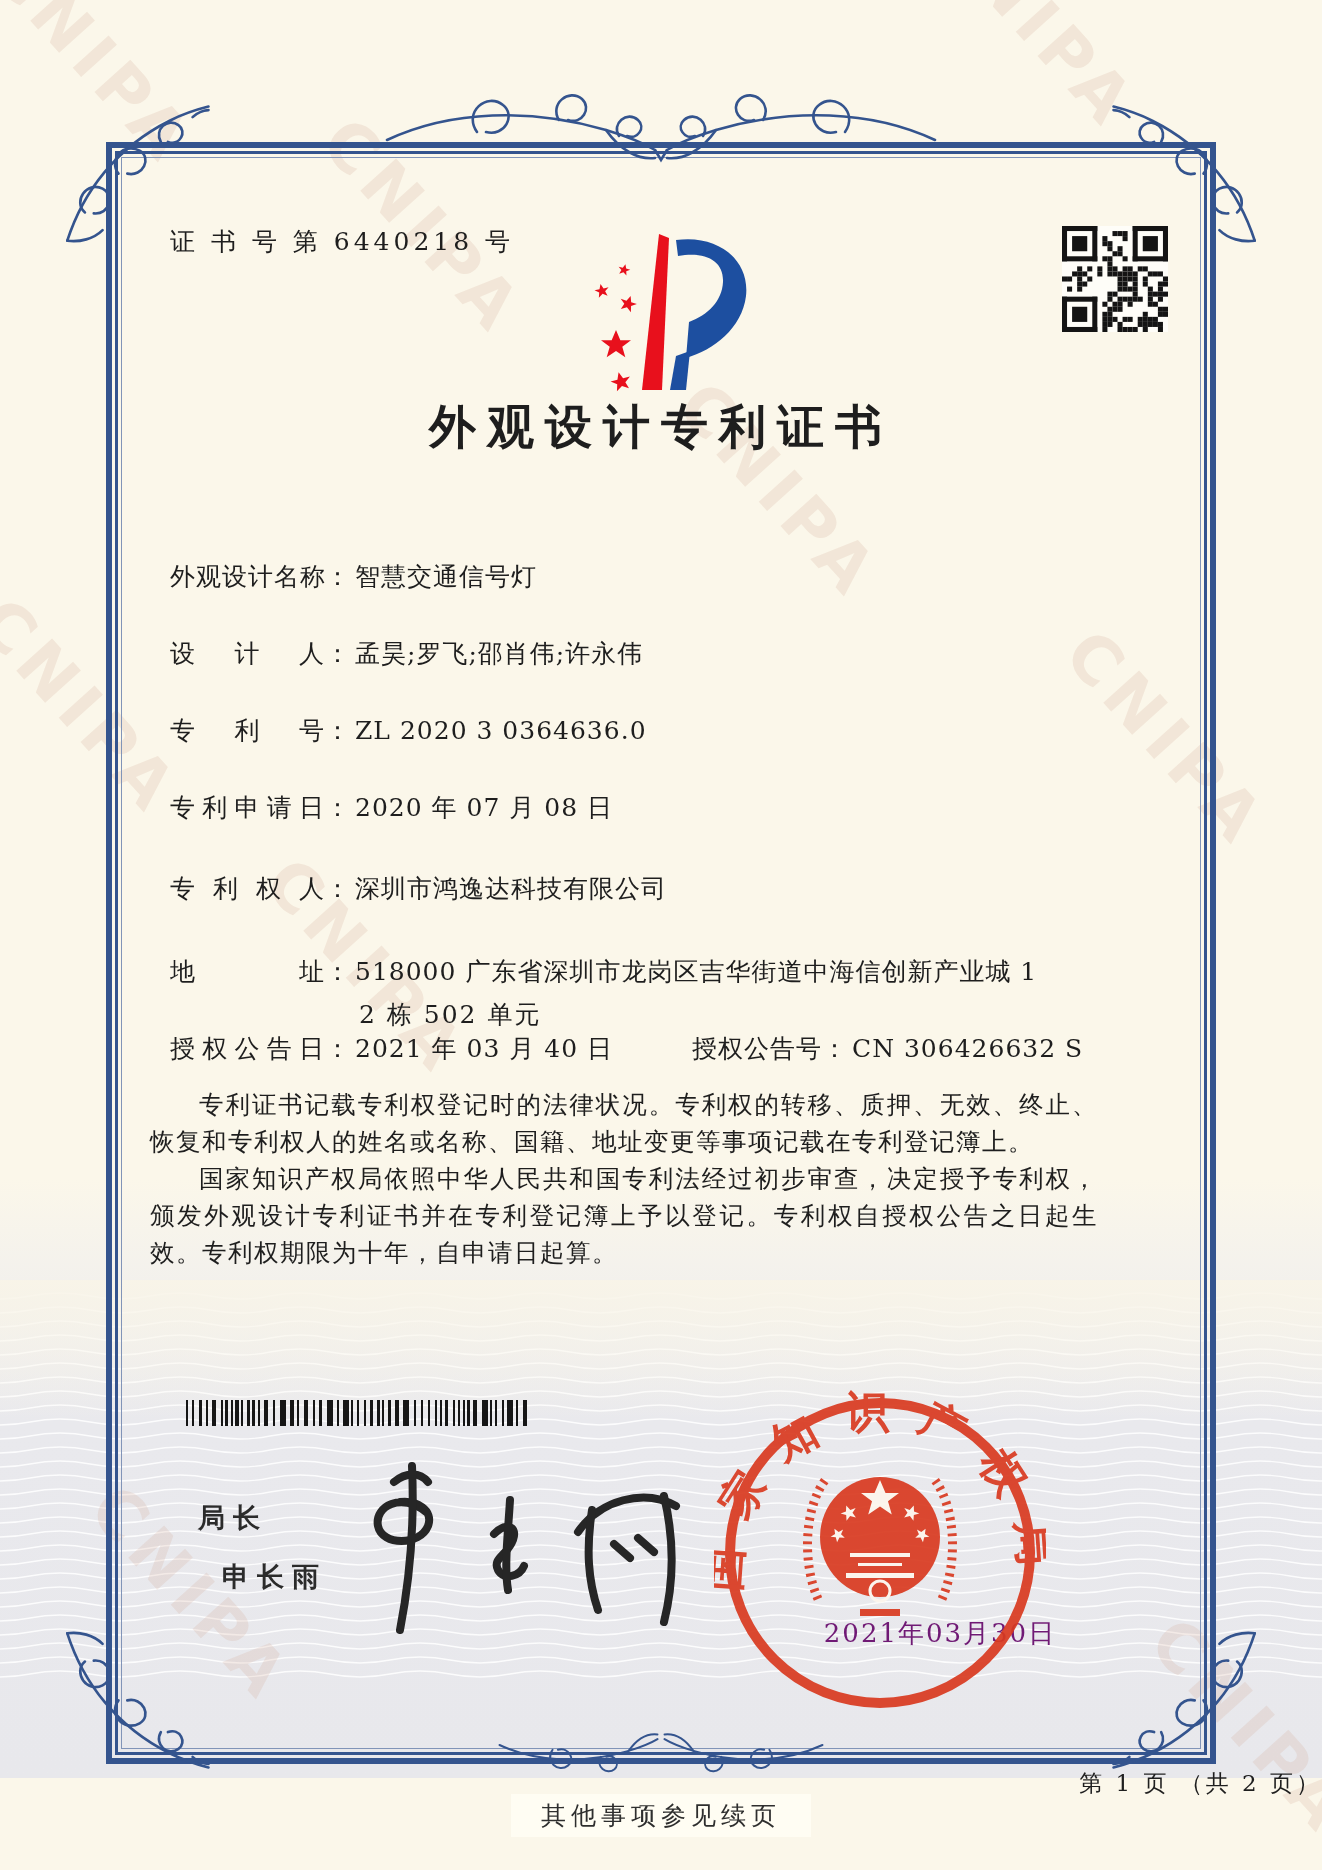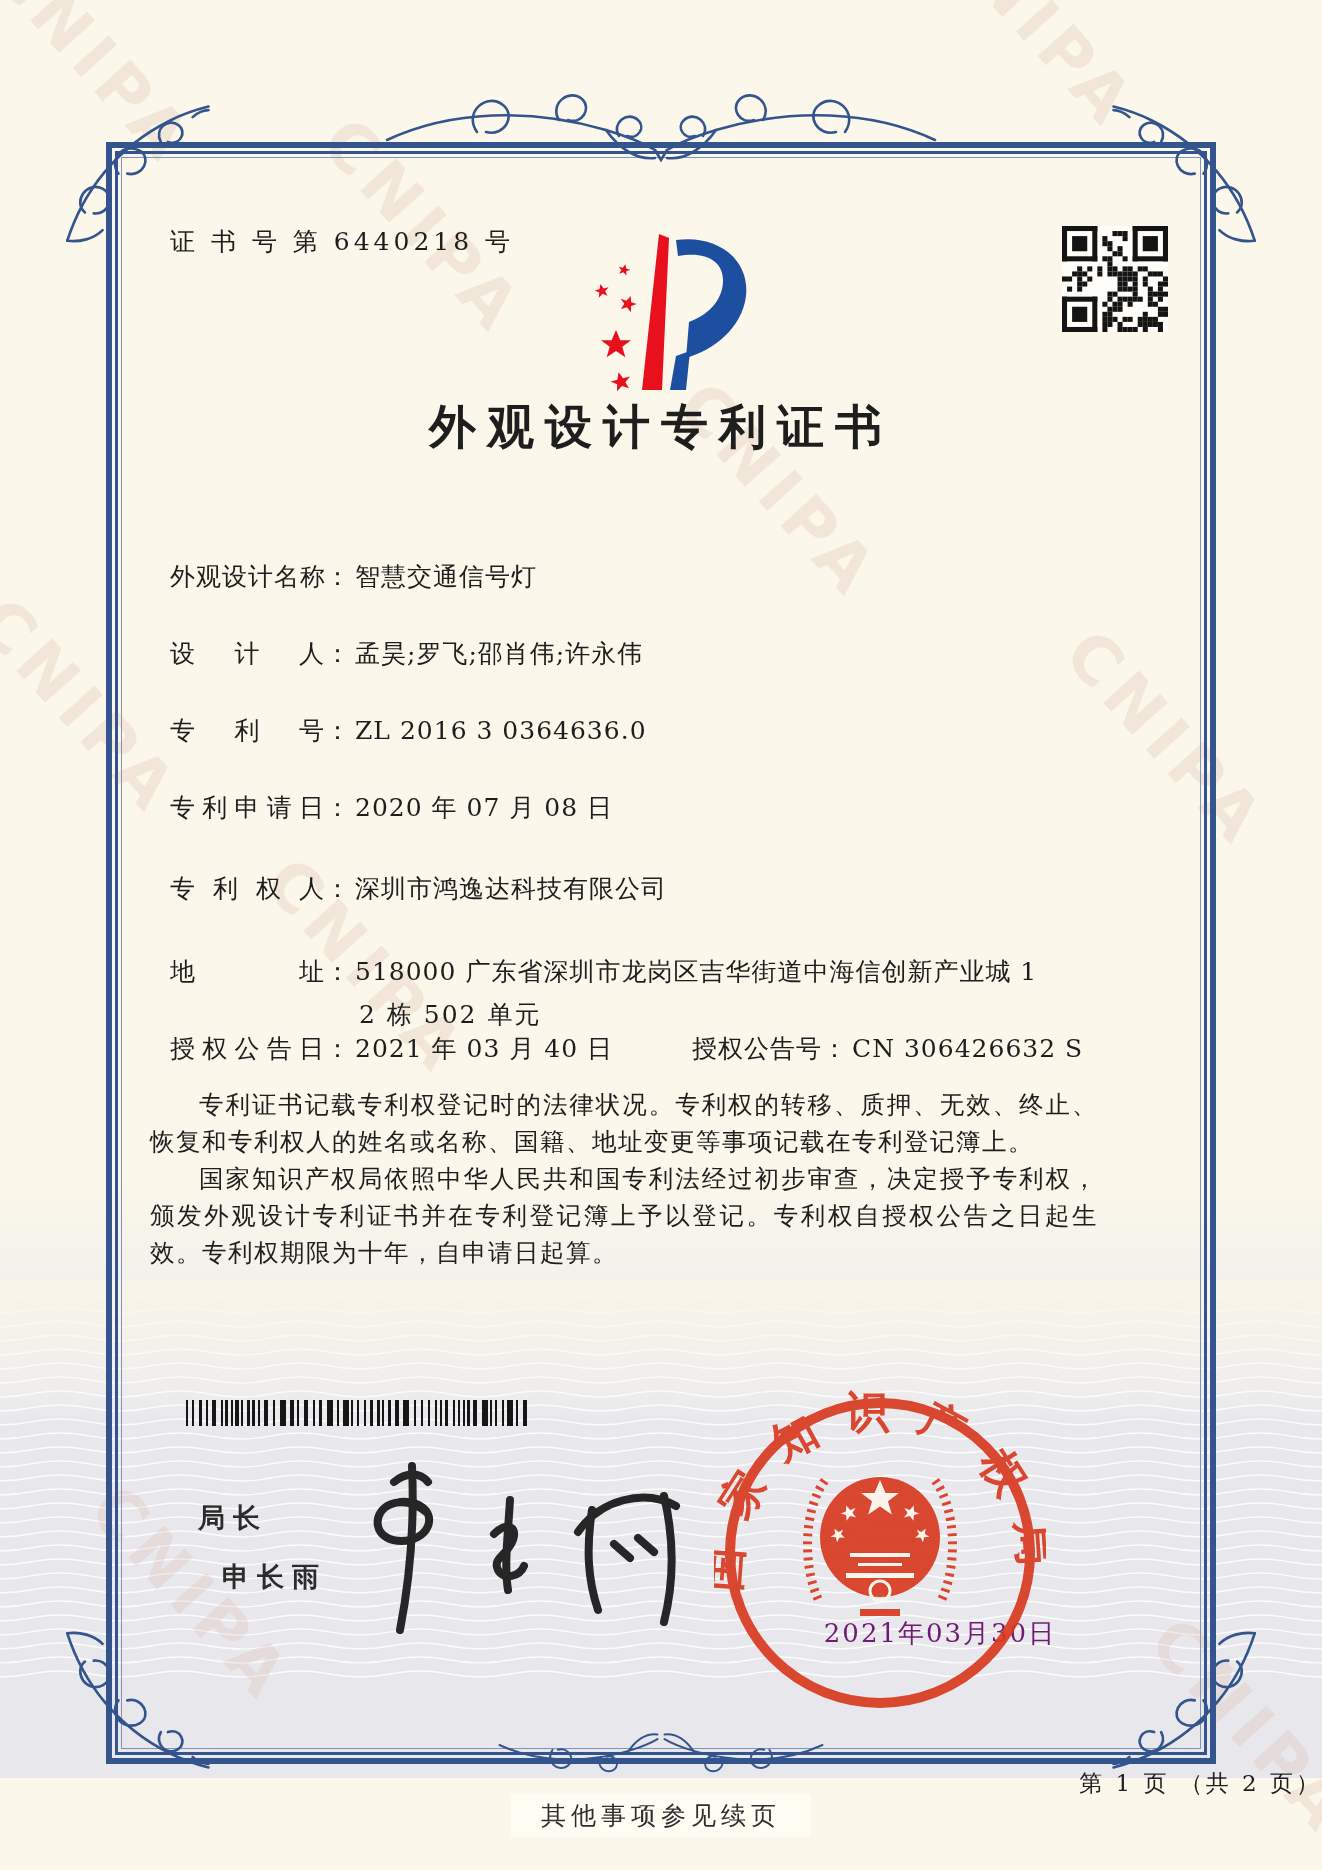--- a/index.html
+++ b/index.html
@@ -328,21 +328,21 @@
 
   <div id="title" class="abs">外观设计专利证书</div>
 
   <div class="row" style="top:560px">
     <span class="flabel">外观设计名称</span><span>：</span><span class="fvalue">智慧交通信号灯</span>
   </div>
   <div class="row" style="top:637px">
     <span class="flabel">设计人</span><span>：</span><span class="fvalue">孟昊;罗飞;邵肖伟;许永伟</span>
   </div>
   <div class="row" style="top:714px">
-    <span class="flabel">专利号</span><span>：</span><span class="fvalue">ZL 2016 3 0364636.0</span>
+    <span class="flabel">专利号</span><span>：</span><span class="fvalue">ZL 2020 3 0364636.0</span>
   </div>
   <div class="row" style="top:791px">
     <span class="flabel">专利申请日</span><span>：</span><span class="fvalue">2020 年 07 月 08 日</span>
   </div>
   <div class="row" style="top:872px">
     <span class="flabel">专利权人</span><span>：</span><span class="fvalue">深圳市鸿逸达科技有限公司</span>
   </div>
   <div class="row" id="row-addr" style="top:950px;line-height:43px">
     <div><span class="flabel">地址</span><span>：</span><span class="fvalue">518000 广东省深圳市龙岗区吉华街道中海信创新产业城 1</span></div>
     <div class="addr2">2 栋 502 单元</div>

